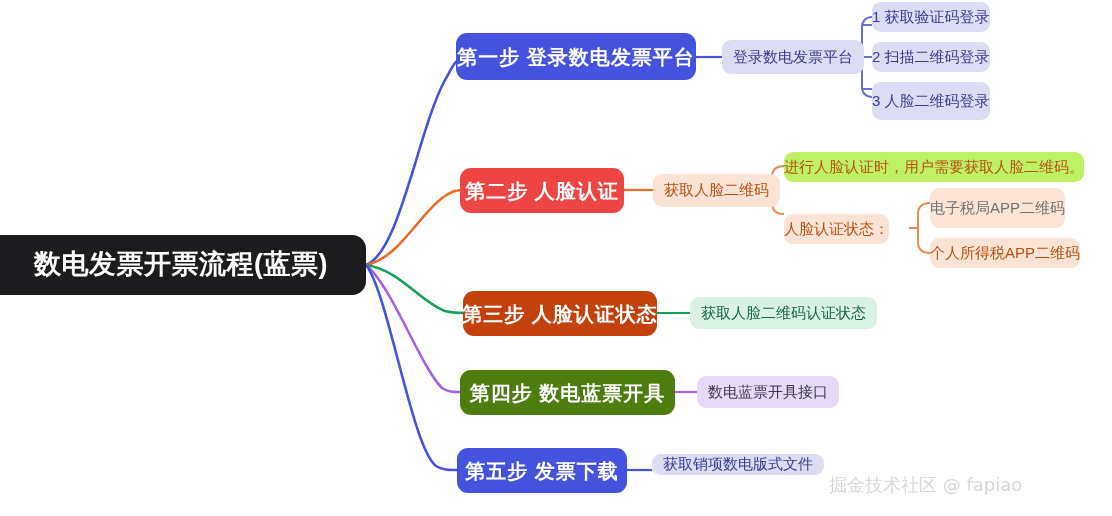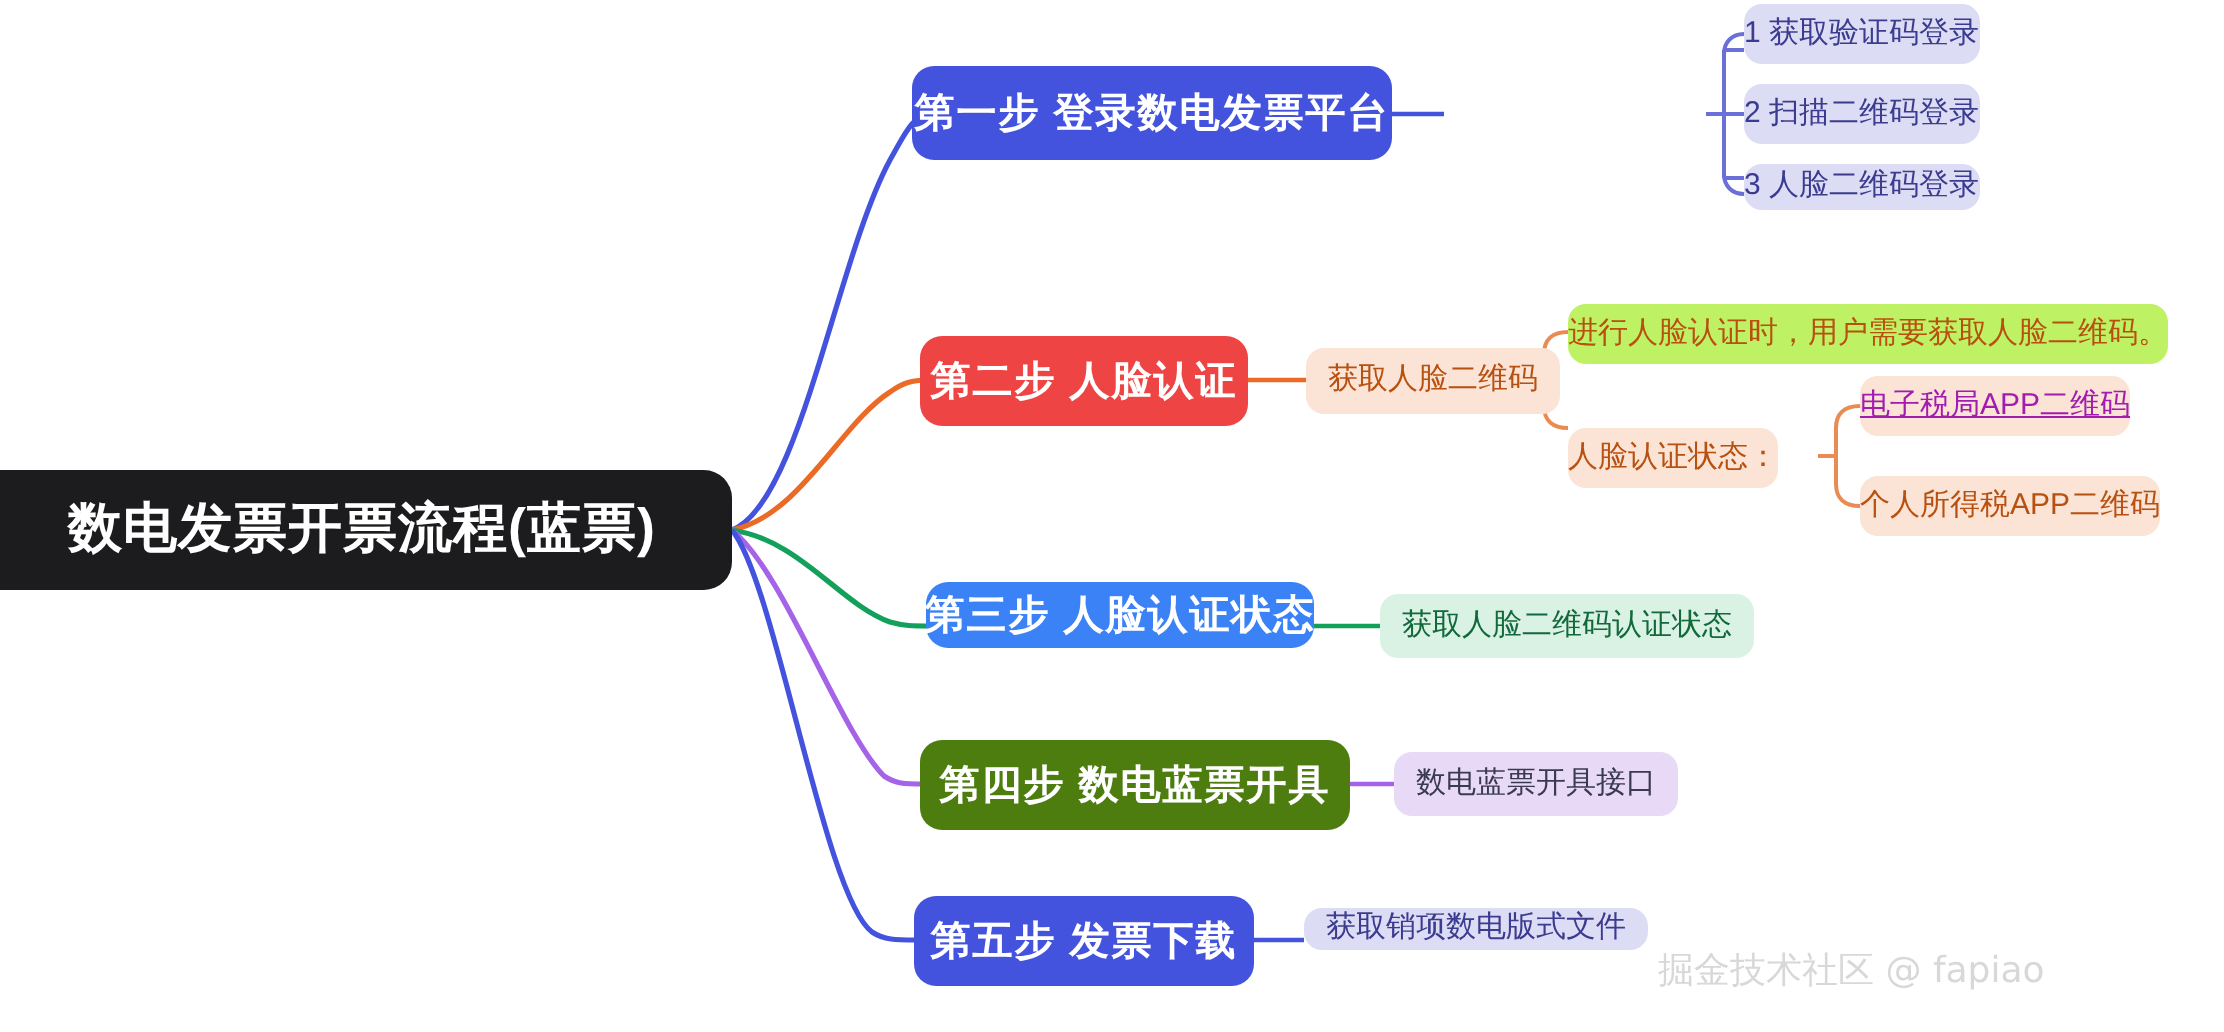--- a/index.html
+++ b/index.html
@@ -108,50 +108,53 @@
     <path d="M627,470 L652,470" fill="none" stroke="#4353dd" stroke-width="2.2"></path>
   </svg>
 
   <div class="node root-node" style="left:-14px; top:235px; width:380px; height:60px;">
     <span>数电发票开票流程(蓝票)</span>
   </div>
 
   <div class="node step-node" style="left:456px; top:33px; width:240px; height:47px; background:#4353dd;">
     <span>第一步 登录数电发票平台</span>
   </div>
+  <div class="node sub-node" style="left:722px; top:40px; height:34px; background:#dcdcf5; color:#3b3b8f;">
+    <span>登录数电发票平台</span>
+  </div>
   <div class="node leaf-node" style="left:872px; top:2px; height:30px; background:#dcdcf5; color:#3b3b8f;">
     <span>1 获取验证码登录</span>
   </div>
   <div class="node leaf-node" style="left:872px; top:42px; height:30px; background:#dcdcf5; color:#3b3b8f;">
     <span>2 扫描二维码登录</span>
   </div>
-  <div class="node leaf-node" style="left:872px; top:82px; height:23px; background:#dcdcf5; color:#3b3b8f;">
+  <div class="node leaf-node" style="left:872px; top:82px; height:38px; background:#dcdcf5; color:#3b3b8f;">
     <span>3 人脸二维码登录</span>
   </div>
 
   <div class="node step-node" style="left:460px; top:168px; width:164px; height:45px; background:#ef4444;">
     <span>第二步 人脸认证</span>
   </div>
   <div class="node sub-node" style="left:653px; top:174px; height:33px; background:#fbe3d6; color:#b8500f;">
     <span>获取人脸二维码</span>
   </div>
   <div class="node leaf-node" style="left:784px; top:152px; height:30px; background:#bef264; color:#b8500f;">
     <span>进行人脸认证时，用户需要获取人脸二维码。</span>
   </div>
   <div class="node leaf-node" style="left:784px; top:214px; height:30px; background:#fbe3d6; color:#b8500f;">
     <span>人脸认证状态：</span>
   </div>
-  <div class="node leaf-node" style="left:930px; top:188px; height:30px; background:#fbe3d6; color:#a21caf;text-decoration:underline;">
+  <div class="node leaf-node" style="left:930px; top:188px; height:40px; background:#fbe3d6; color:#737373;">
     <span>电子税局APP二维码</span>
   </div>
   <div class="node leaf-node" style="left:930px; top:238px; height:30px; background:#fbe3d6; color:#b8500f;">
     <span>个人所得税APP二维码</span>
   </div>
 
-  <div class="node step-node" style="left:463px; top:291px; width:194px; height:33px; background:#3b82f6;">
+  <div class="node step-node" style="left:463px; top:291px; width:194px; height:45px; background:#c2410c;">
     <span>第三步 人脸认证状态</span>
   </div>
   <div class="node sub-node" style="left:690px; top:297px; height:32px; background:#daf2e3; color:#12693c;">
     <span>获取人脸二维码认证状态</span>
   </div>
 
   <div class="node step-node" style="left:460px; top:370px; width:215px; height:45px; background:#4d7c0f;">
     <span>第四步  数电蓝票开具</span>
   </div>
   <div class="node sub-node" style="left:697px; top:376px; height:32px; background:#e8d9f7; color:#3a3a52;">

